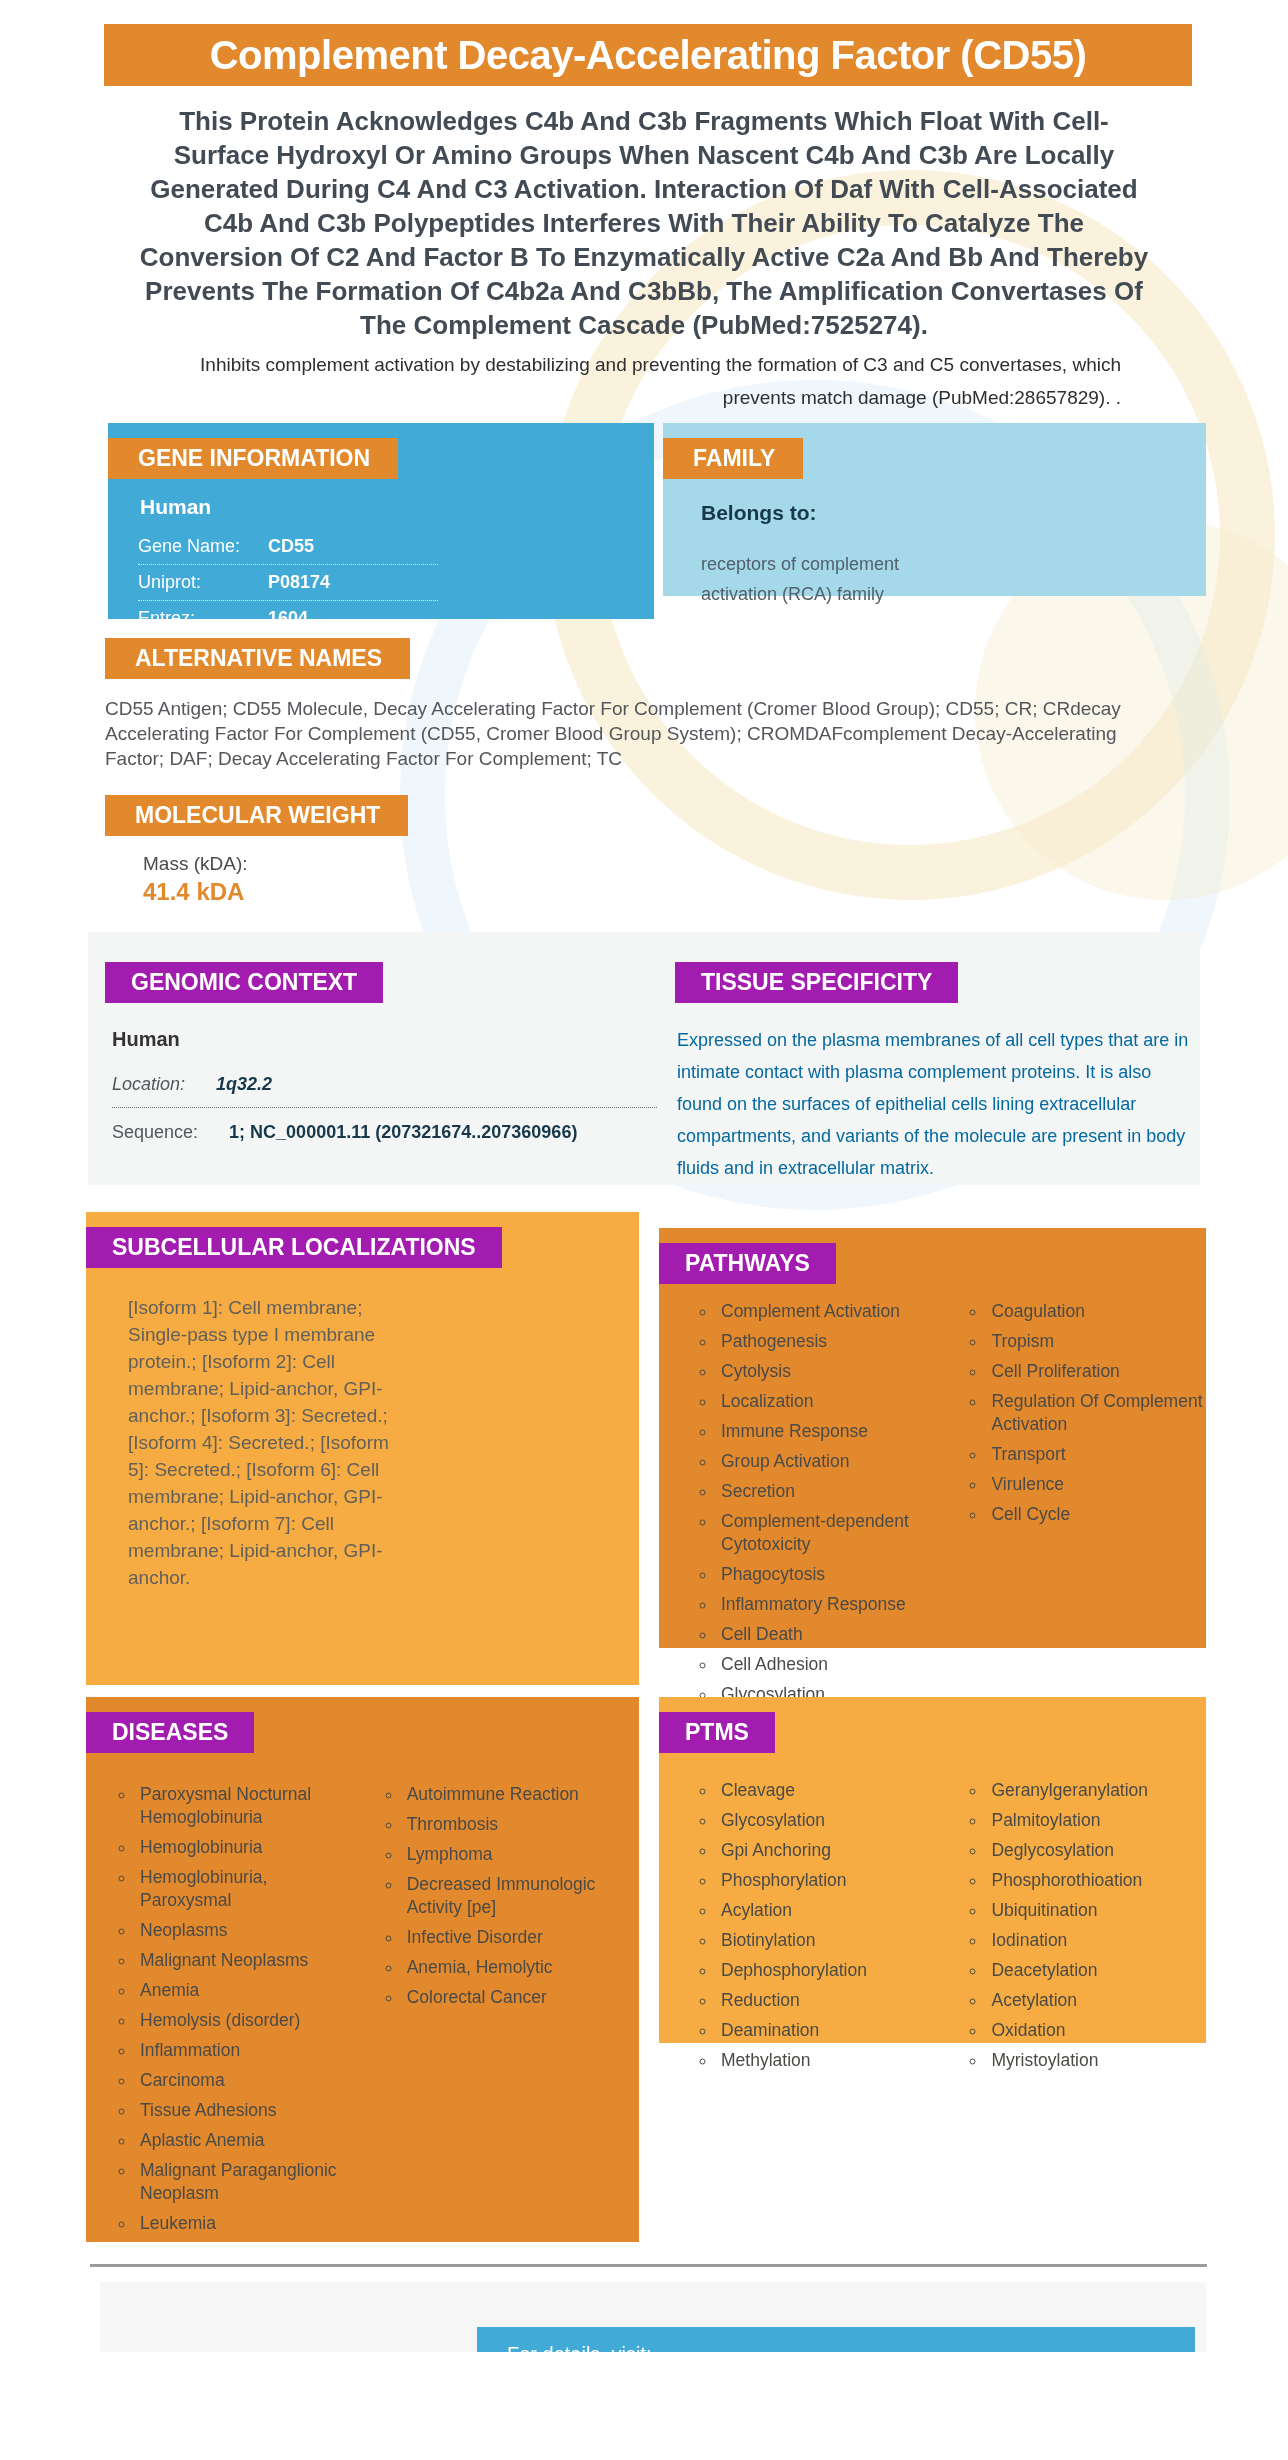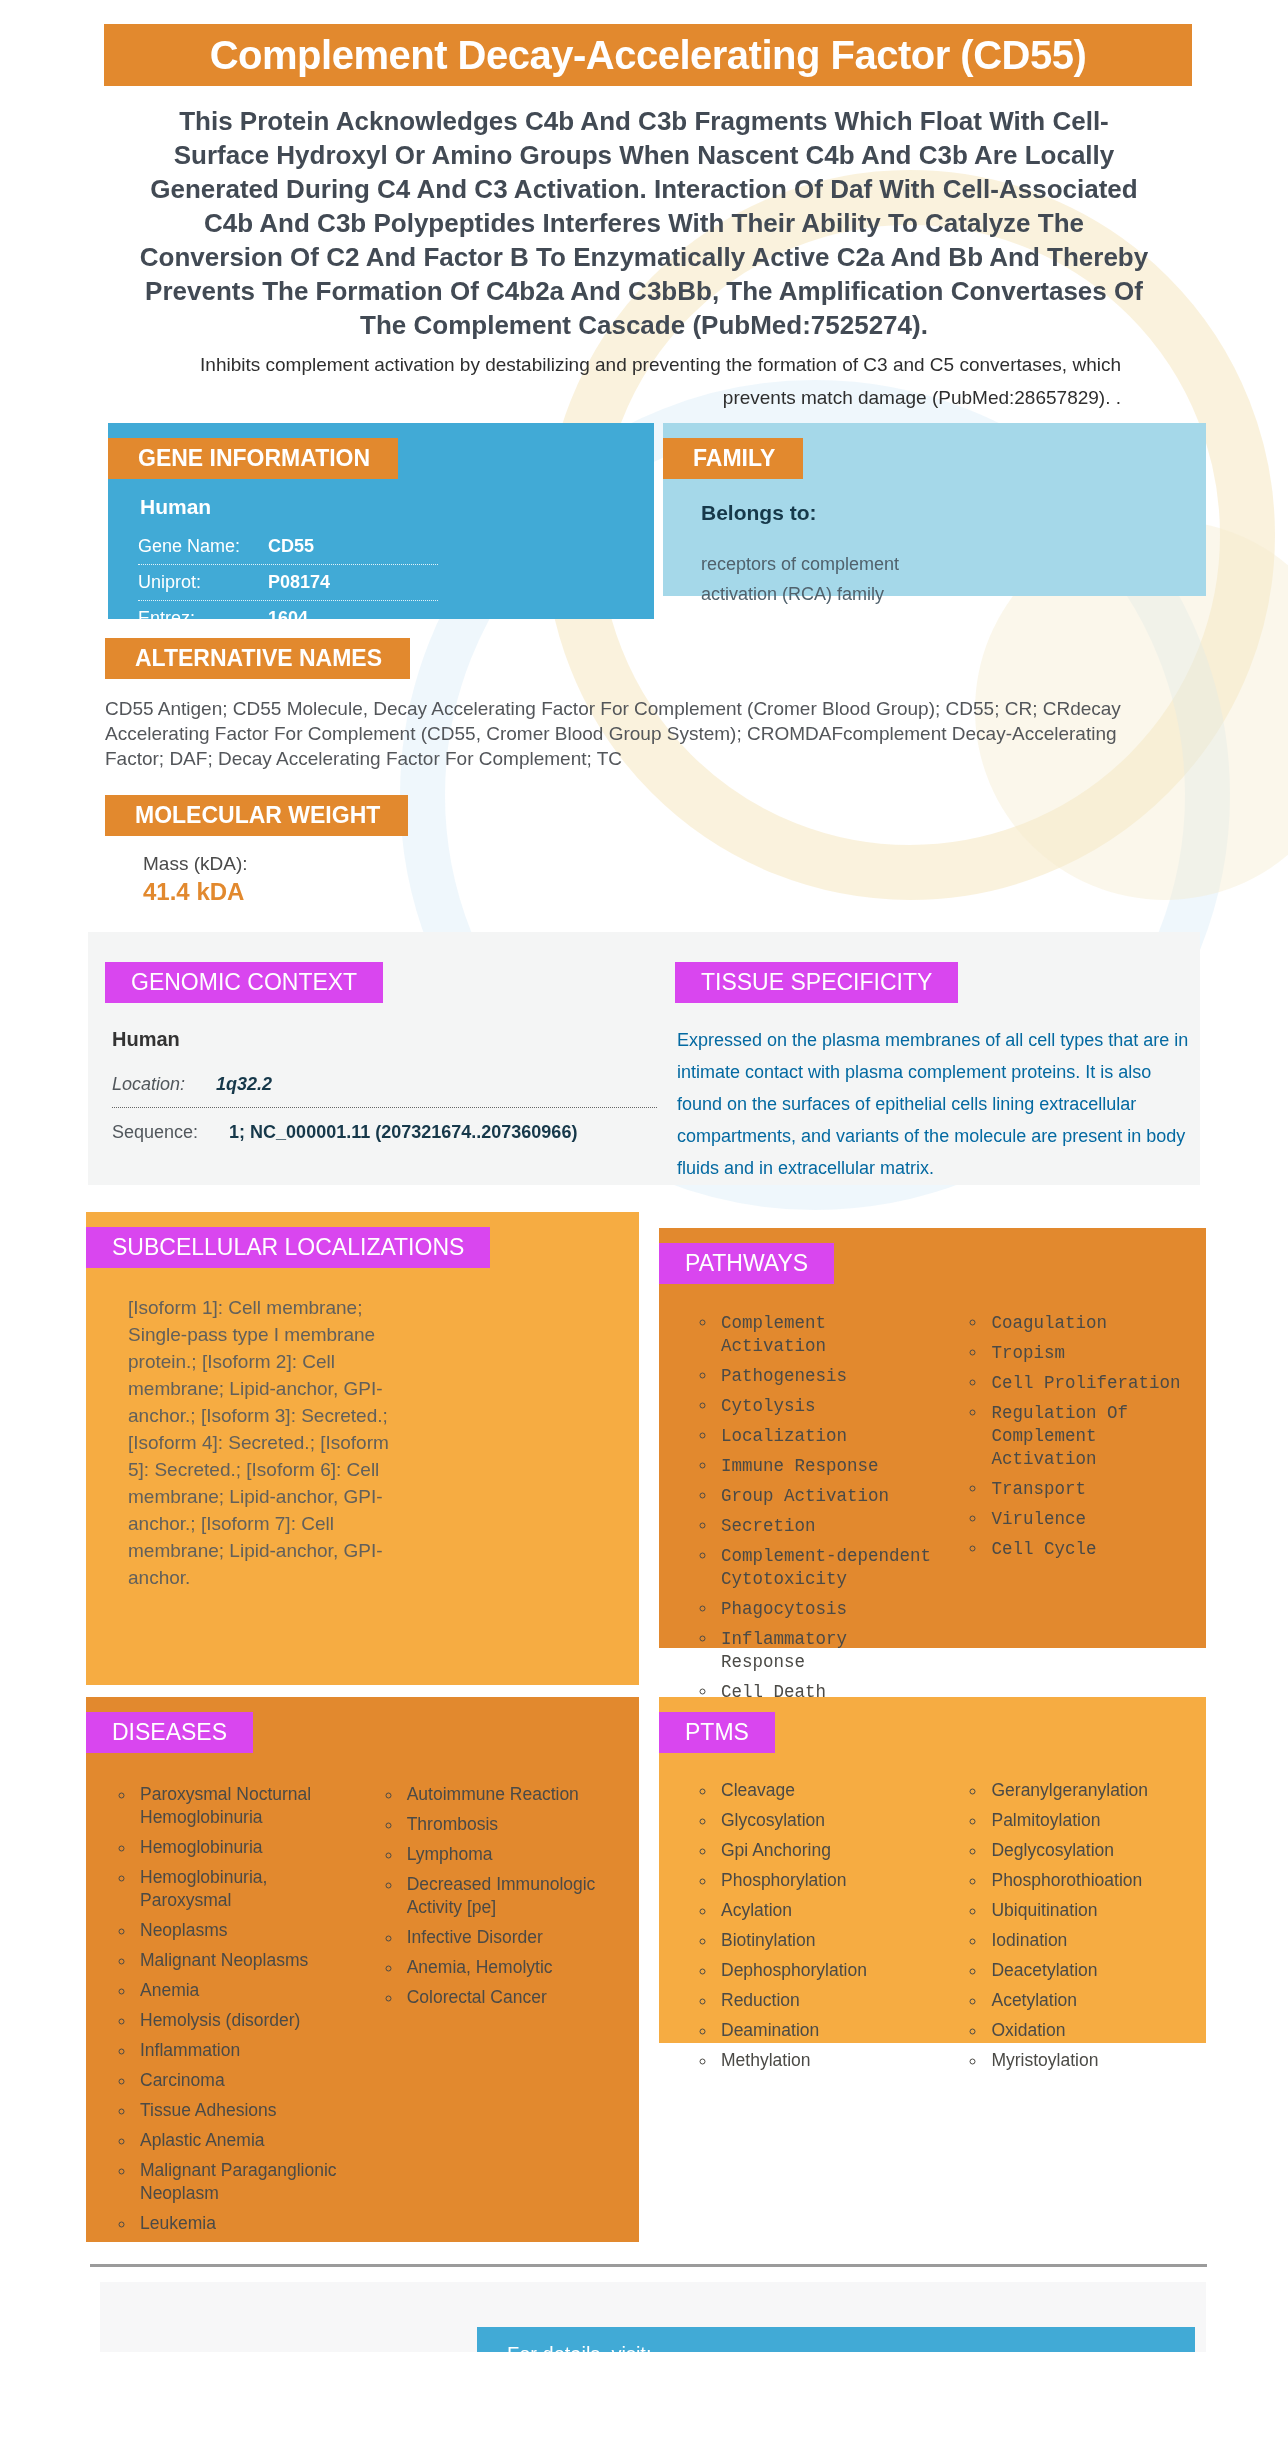--- a/index.html
+++ b/index.html
@@ -41,21 +41,21 @@
   .family-text{font-size:18px;line-height:30px;color:#50616C;width:260px;}
 
   .alt-tab{left:105px;top:638px;}
   .alt-text{left:105px;top:696px;width:1070px;font-size:19px;line-height:25px;color:#53565A;}
 
   .mw-tab{left:105px;top:795px;}
   .mass-label{left:143px;top:853px;font-size:19px;color:#4A4A4A;}
   .mass-value{left:143px;top:878px;font-size:24px;font-weight:bold;color:#E2892E;}
 
   .panel{left:88px;top:932px;width:1112px;height:253px;background:#F4F5F5;}
-  .tab-teal{display:inline-block;background:#d946ef;color:#ffffff;font-weight:normal;
+  .tab-teal{display:inline-block;background:#a21caf;color:#ffffff;font-weight:bold;
     font-size:23px;line-height:23px;padding:9px 26px;}
   .gc-tab{position:absolute;left:17px;top:30px;}
   .gc-species{position:absolute;left:24px;top:96px;font-size:20px;font-weight:bold;color:#333333;}
   .gc-row{position:absolute;left:24px;font-size:18px;color:#51575C;}
   .gc-row .val{font-weight:bold;color:#16384A;margin-left:26px;}
   .gc-row1{top:142px;font-style:italic;}
   .gc-dotted{position:absolute;left:24px;top:175px;width:545px;border-top:1px dotted #666666;}
   .gc-row2{top:190px;}
   .ts-tab{position:absolute;left:587px;top:30px;}
   .ts-text{position:absolute;left:589px;top:92px;width:512px;font-size:18px;line-height:32px;color:#0369a1;}
@@ -63,21 +63,21 @@
   .subcell-box{left:86px;top:1212px;width:553px;height:473px;background:#F6AC42;}
   .subcell-text{margin:26px 0 0 42px;width:278px;font-size:19px;line-height:27px;color:#62605B;}
 
   .pathways-box{left:659px;top:1228px;width:547px;height:420px;background:#E2892E;}
   .diseases-box{left:86px;top:1697px;width:553px;height:545px;background:#E2892E;}
   .ptms-box{left:659px;top:1697px;width:547px;height:346px;background:#F6AC42;}
 
   .cols{display:flex;}
   .cols ul{list-style-type:circle;margin:0;padding:0 0 0 22px;font-size:17.5px;line-height:23px;color:#4B4A46;}
   .cols li{margin-bottom:7px;padding-left:4px;}
-  .pathways-box .cols{margin:28px 0 0 36px;font-family:Liberation Mono, monospace;}
+  .pathways-box .cols{margin:16px 0 0 36px;}
   .pathways-box ul.c1{width:232px;margin-right:28px;}
   .pathways-box ul.c2{width:230px;}
   .diseases-box .cols{margin:30px 0 0 28px;}
   .diseases-box ul.c1{width:218px;margin-right:30px;}
   .diseases-box ul.c2{width:240px;}
   .ptms-box .cols{margin:26px 0 0 36px;}
   .ptms-box ul.c1{width:232px;margin-right:28px;}
   .ptms-box ul.c2{width:230px;}
 
   .divider{left:90px;top:2264px;width:1117px;height:3px;background:#9B9B9B;}

